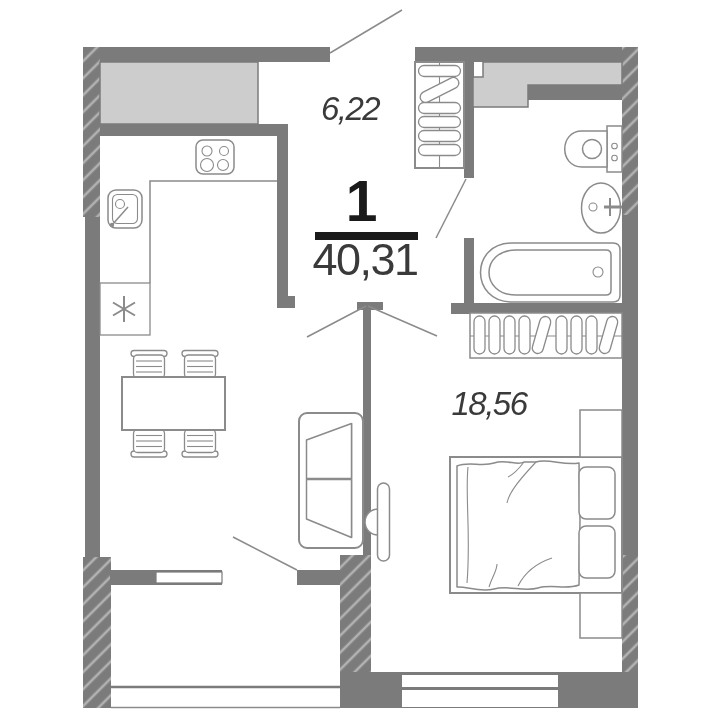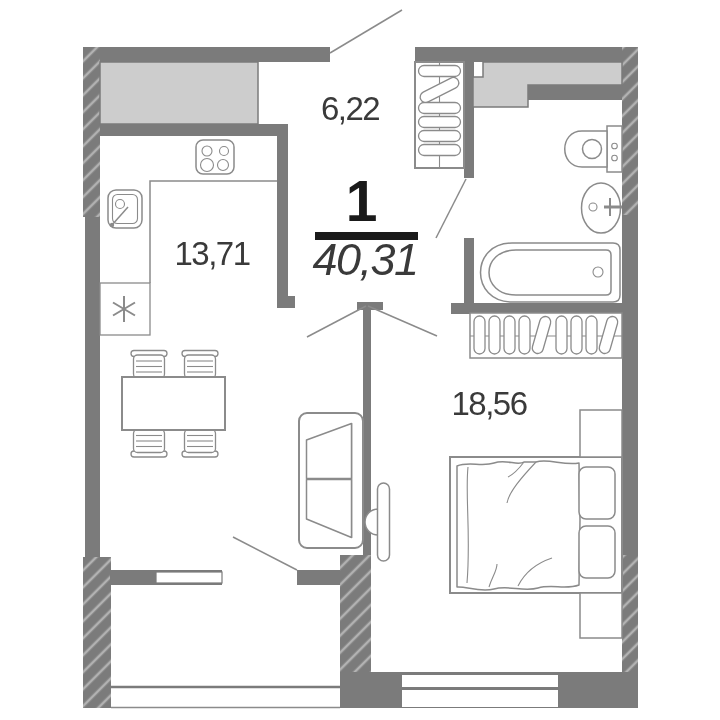--- a/index.html
+++ b/index.html
@@ -18,23 +18,23 @@
   .s2{fill:#fff;stroke:var(--furniture-line);stroke-width:2;}
   .s15{fill:#fff;stroke:var(--furniture-line);stroke-width:1.5;}
   .ln{fill:none;stroke:var(--furniture-line);stroke-width:1.5;}
   .ln1{fill:none;stroke:var(--furniture-line);stroke-width:1.1;}
   .thin{fill:#fff;stroke:var(--furniture-line);stroke-width:1.3;}
   .wl2{fill:none;stroke:var(--wall);stroke-width:2.5;}
   .wl1{fill:none;stroke:var(--furniture-line);stroke-width:1.3;}
   
   .lbl{position:absolute;text-align:center;line-height:1;color:var(--label-text);
        letter-spacing:-1.5px;white-space:nowrap;}
-  .room{font-size:33px;width:110px;}
+  .room{font-size:33px;width:110px;font-style:italic;}
   .unit{font-size:57px;font-weight:700;color:var(--accent-black);letter-spacing:-1px;width:60px;}
-  .total{font-size:45px;width:130px;font-style:italic;}
+  .total{font-size:45px;width:130px;}
   .bar{position:absolute;background:var(--accent-black);}
 </style>
 </head>
 <body>
 
 <div class="stage">
 
 <svg width="720" height="720" viewBox="0 0 720 720">
   <defs>
     <pattern id="hp" width="12" height="12" patternUnits="userSpaceOnUse" patternTransform="rotate(45)">
@@ -224,19 +224,18 @@
     <path class="ln1" d="M518,586 C526,570 540,562 552,558"></path>
     <path class="ln1" d="M489,587 C492,577 497,571 497,564"></path>
     <rect class="s15" x="579" y="467" width="36" height="52" rx="7"></rect>
     <rect class="s15" x="579" y="526" width="36" height="52" rx="7"></rect>
   </g>
   <rect class="s15" x="580" y="410" width="42" height="47"></rect>
   <rect class="s15" x="580" y="593" width="42" height="45"></rect>
 </svg>
 
   <div class="lbl room" style="left:295px;top:92px">6,22</div>
-  <div class="lbl room" style="left:157px;top:237px">13,71</div>
   <div class="lbl room" style="left:434px;top:387px">18,56</div>
 
   <div class="lbl unit" style="left:331px;top:173px">1</div>
   <div class="bar" style="left:315px;top:232px;width:103px;height:8px"></div>
   <div class="lbl total" style="left:300px;top:237px">40,31</div>
 </div>
 
 </body></html>

